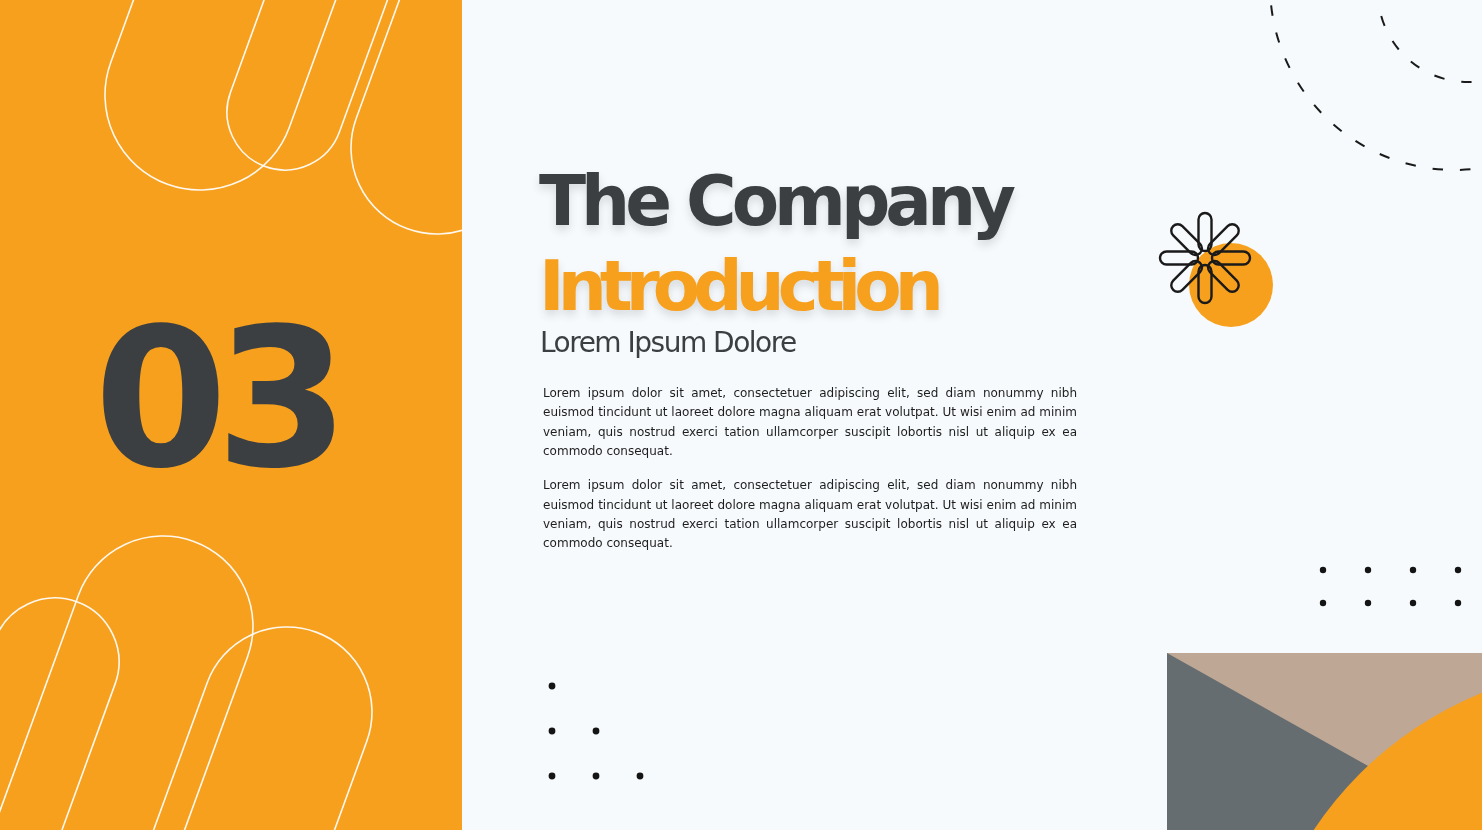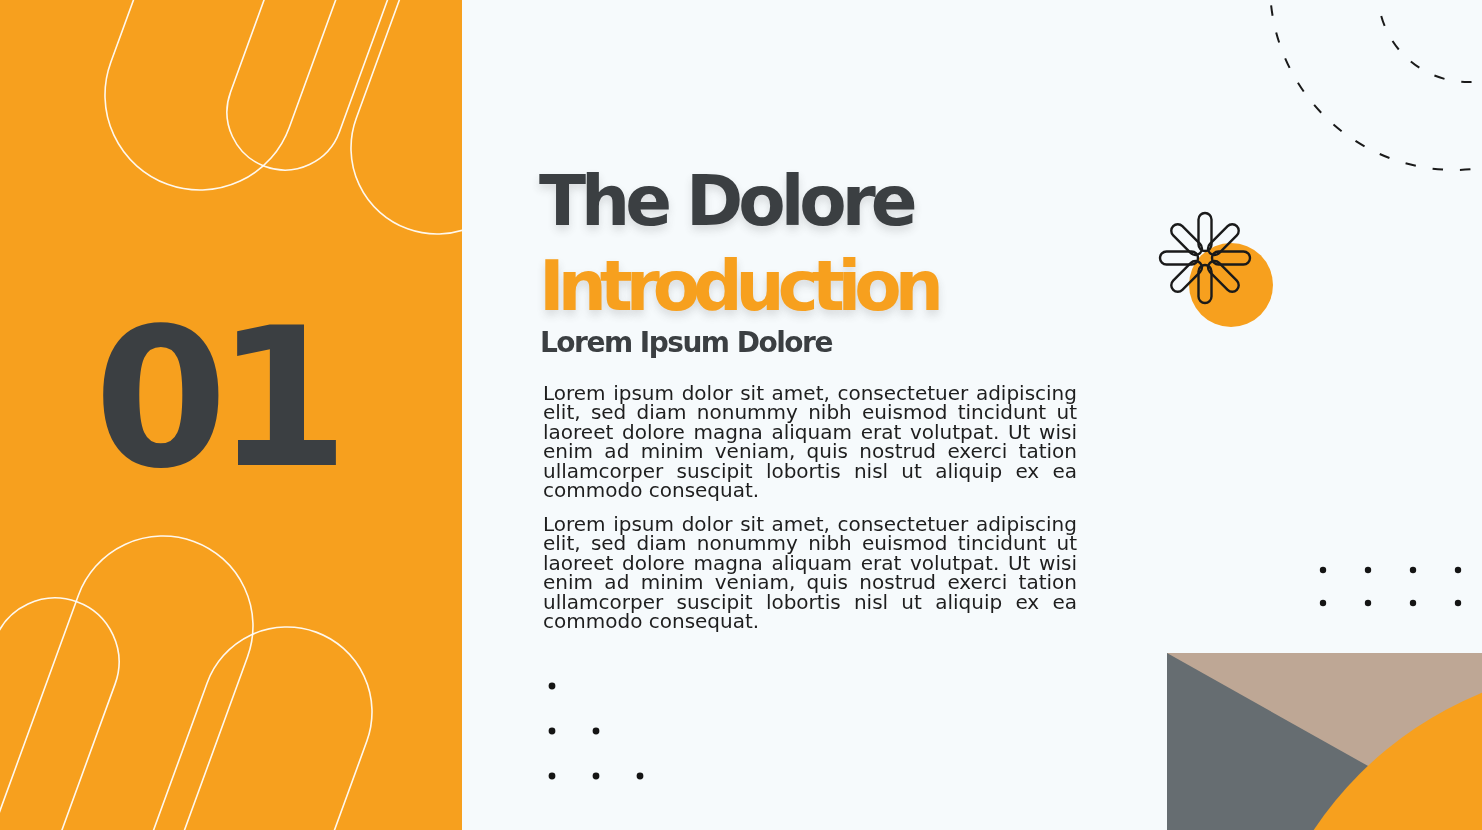--- a/index.html
+++ b/index.html
@@ -23,25 +23,25 @@
     font-size:192px;font-weight:bold;letter-spacing:-12px;color:var(--dark);
   }
   .title-line{
     position:absolute;left:539px;line-height:1;font-weight:bold;white-space:nowrap;
     font-size:69px;text-shadow:0 5px 9px rgba(60,60,60,.16);
   }
   .title-primary{top:167px;color:var(--dark);letter-spacing:-5px;}
   .title-accent{top:252px;color:var(--orange);letter-spacing:-7px;}
   .subtitle{
     position:absolute;left:540px;top:329px;line-height:1;white-space:nowrap;
-    font-size:28px;font-weight:bold;letter-spacing:-1.5px;color:var(--dark);
+    font-size:28px;font-weight:normal;letter-spacing:-1.5px;color:var(--dark);
   }
   .body-copy{position:absolute;left:543px;top:384px;width:534px;}
   .body-copy p{
-    margin:0 0 14.5px 0;font-size:20px;line-height:19.4px;
+    margin:0 0 14.5px 0;font-size:12px;line-height:19.4px;
     text-align:justify;color:var(--ink);
   }
   .overlay{position:absolute;left:0;top:0;pointer-events:none;}
   .dashed-ring{fill:none;stroke:var(--line);stroke-width:2;stroke-dasharray:10.5 17;}
   .asterisk-arm{fill:none;stroke:var(--line);stroke-width:2.4;}
   .dot{fill:#141414;}
   .corner-rect{fill:var(--taupe);}
   .corner-tri{fill:var(--slate);}
   .accent-fill{fill:var(--orange);}
 </style>
@@ -54,24 +54,24 @@
       <rect class="pill" x="105" y="-370" width="190" height="560" rx="95" transform="rotate(20 200 95)"></rect>
       <rect class="pill" x="227" y="-390" width="116" height="560" rx="58" transform="rotate(20 285 112)"></rect>
       <rect class="pill" x="351" y="-326" width="172" height="560" rx="86" transform="rotate(20 437 148)"></rect>
     </g>
     <g>
       <rect class="pill" x="-9" y="598" width="128" height="560" rx="64" transform="rotate(20 55 662)"></rect>
       <rect class="pill" x="73" y="536" width="180" height="560" rx="90" transform="rotate(20 163 626)"></rect>
       <rect class="pill" x="202" y="627" width="170" height="560" rx="85" transform="rotate(20 287 712)"></rect>
     </g>
   </svg>
-  <div class="section-number">01</div>
+  <div class="section-number">03</div>
 </div>
 
-<div class="title-line title-primary">The Dolore</div>
+<div class="title-line title-primary">The Company</div>
 <div class="title-line title-accent">Introduction</div>
 <div class="subtitle">Lorem Ipsum Dolore</div>
 <div class="body-copy">
   <p>Lorem ipsum dolor sit amet, consectetuer adipiscing elit, sed diam nonummy nibh euismod tincidunt ut laoreet dolore magna aliquam erat volutpat. Ut wisi enim ad minim veniam, quis nostrud exerci tation ullamcorper suscipit lobortis nisl ut aliquip ex ea commodo consequat.</p>
   <p>Lorem ipsum dolor sit amet, consectetuer adipiscing elit, sed diam nonummy nibh euismod tincidunt ut laoreet dolore magna aliquam erat volutpat. Ut wisi enim ad minim veniam, quis nostrud exerci tation ullamcorper suscipit lobortis nisl ut aliquip ex ea commodo consequat.</p>
 </div>
 
 <svg class="overlay" width="1482" height="830" viewBox="0 0 1482 830">
 
   <circle class="dashed-ring" cx="1455" cy="-15" r="185"></circle>

